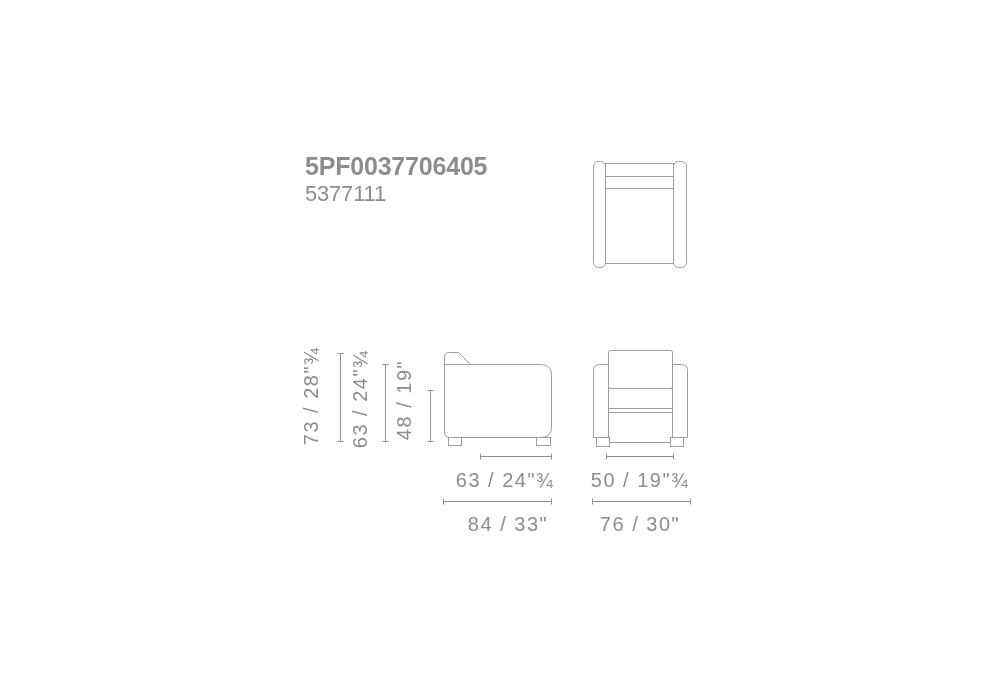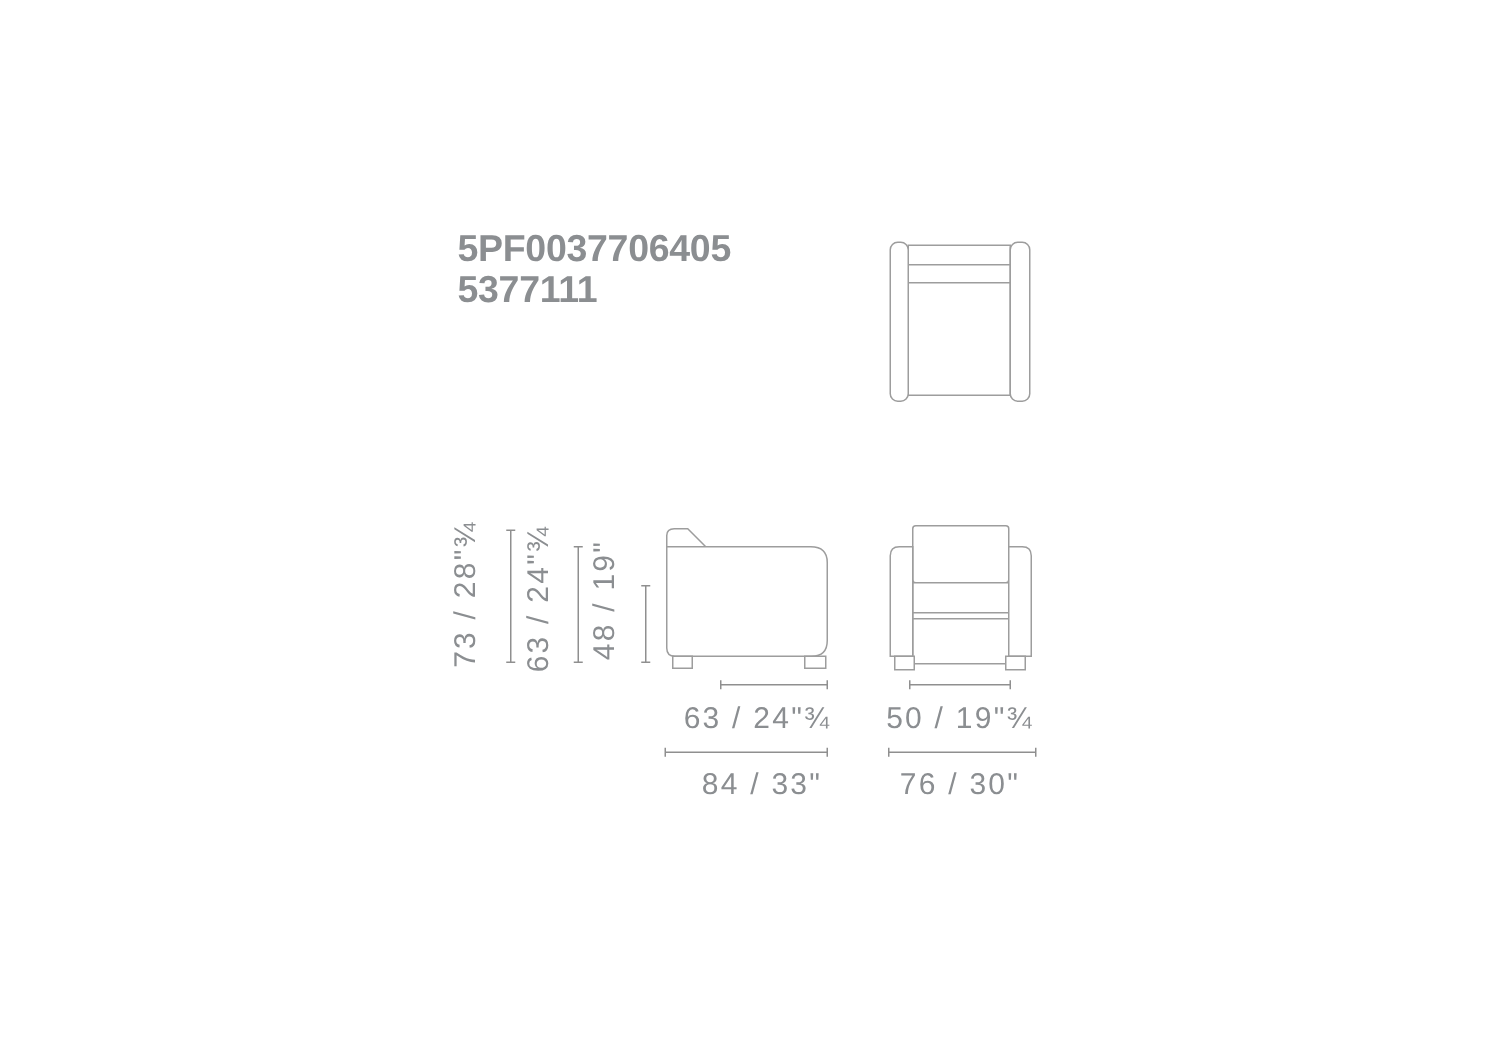--- a/index.html
+++ b/index.html
@@ -25,22 +25,22 @@
   }
   .code-block { position: absolute; left: 305px; top: 153px; color: var(--text); }
   .product-code {
     font-size: 25px;
     font-weight: bold;
     letter-spacing: -0.2px;
     line-height: 27px;
     white-space: nowrap;
   }
   .variant-code {
-    font-size: 25px;
-    font-weight: bold;
+    font-size: 22px;
+    font-weight: normal;
     letter-spacing: -0.2px;
     line-height: 27px;
     white-space: nowrap;
   }
   .dim-label {
     position: absolute;
     color: var(--text);
     font-size: 20px;
     letter-spacing: 1.5px;
     white-space: nowrap;

